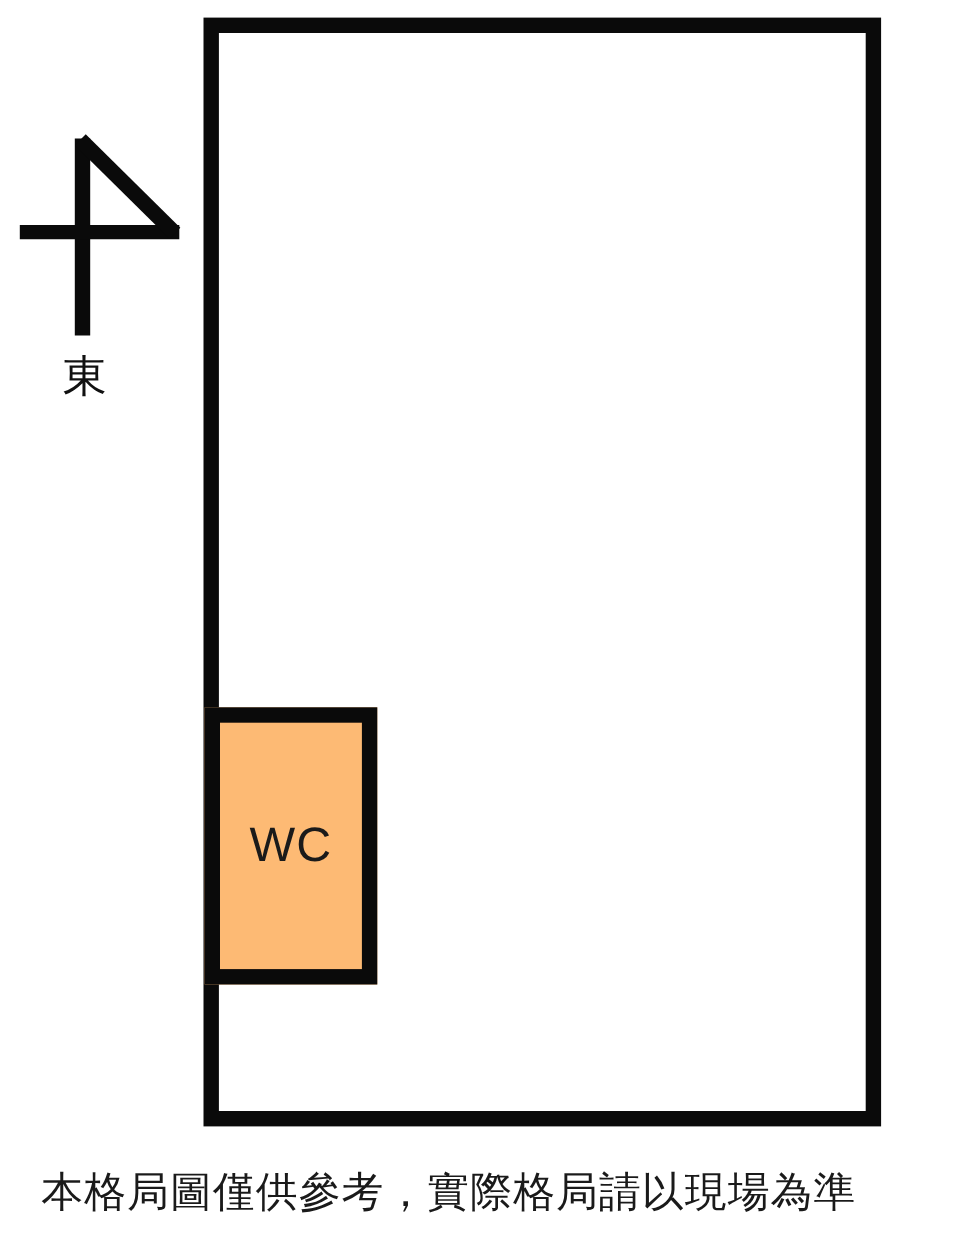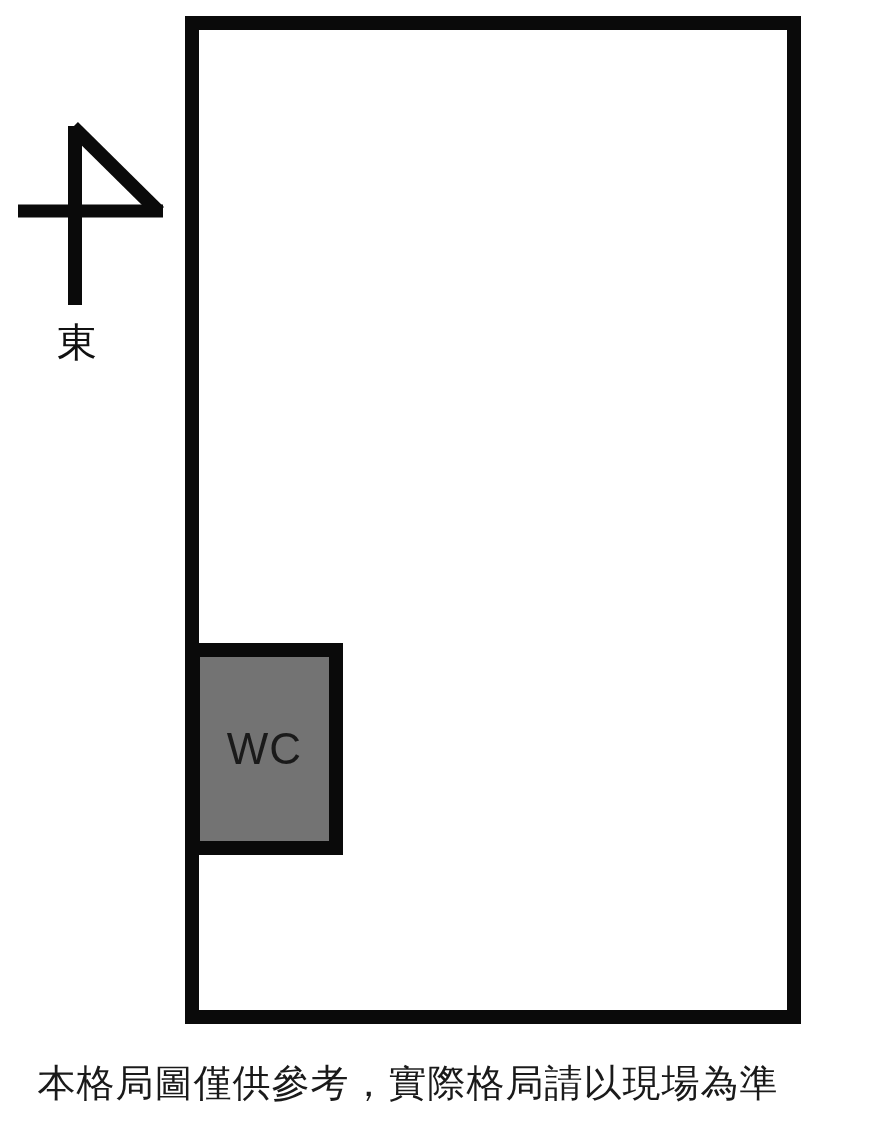--- a/index.html
+++ b/index.html
@@ -25,24 +25,24 @@
     border: 14px solid #0a0a0a;
     box-sizing: border-box;
     background: #ffffff;
   }
   
   .wc-room {
     position: absolute;
     left: 186px;
     top: 643px;
     width: 157px;
-    height: 212px;
+    height: 252px;
     border: 14px solid #0a0a0a;
     box-sizing: border-box;
-    background: #737373;
+    background: #fdba74;
     display: flex;
     align-items: center;
     justify-content: center;
   }
   .wc-label {
     font-size: 44px;
     font-weight: 400;
     color: #1a1a1a;
     letter-spacing: 1px;
     line-height: 1;

